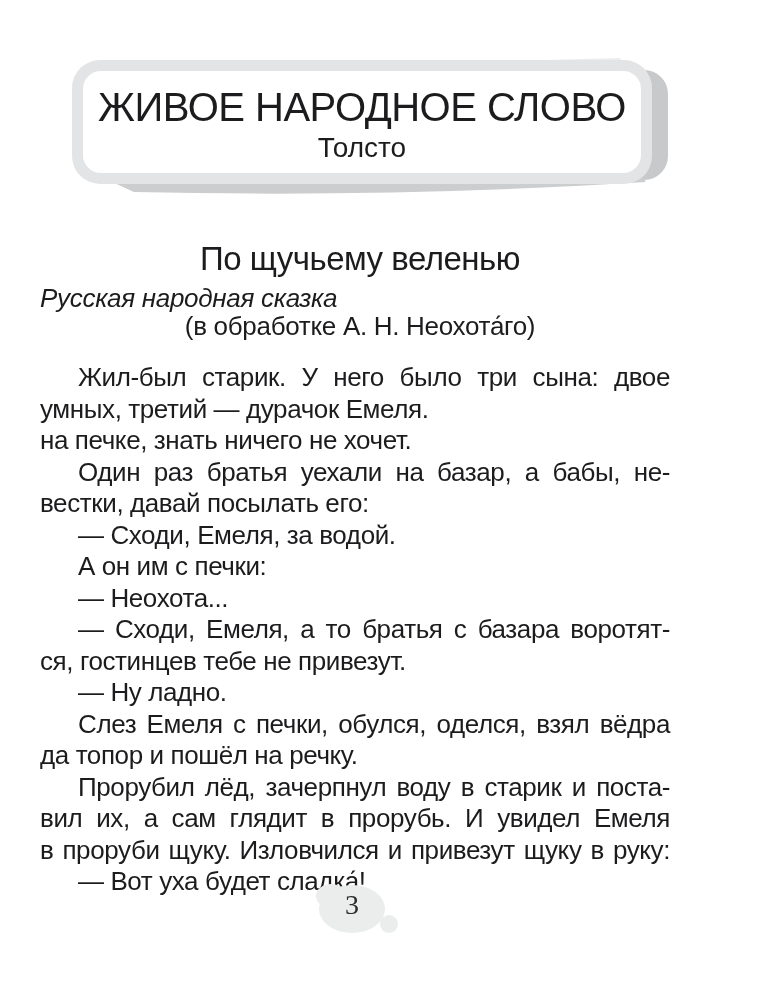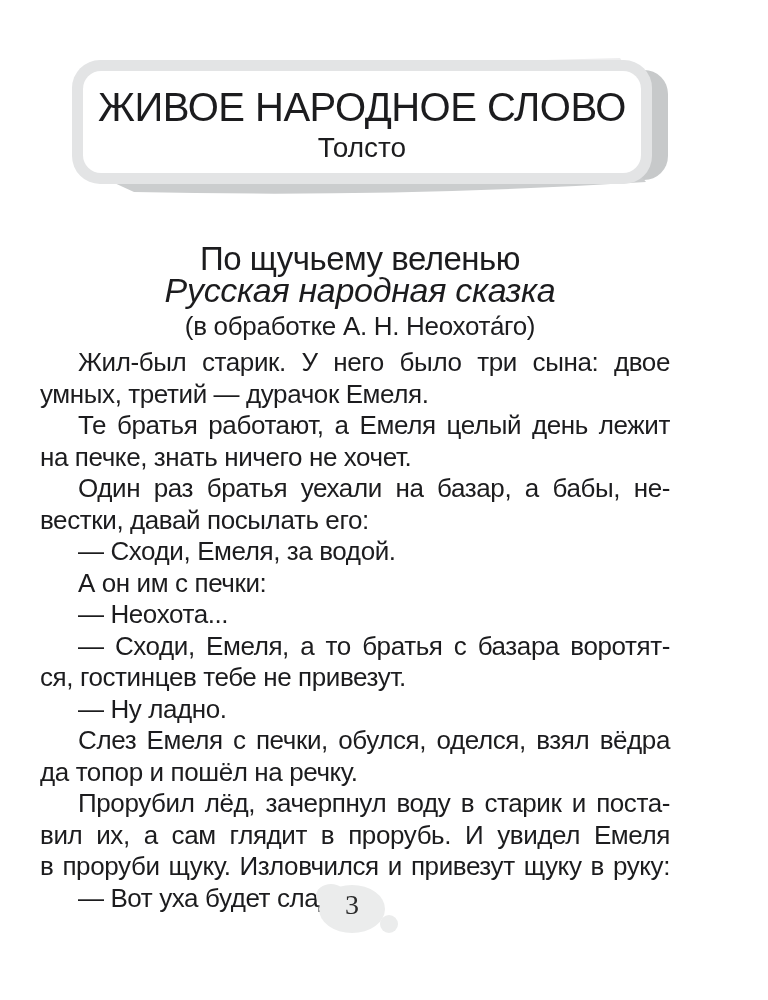--- a/index.html
+++ b/index.html
@@ -16,29 +16,29 @@
     padding-top:6px;box-sizing:border-box;text-align:right;
   }
   .series-title{font-size:40px;line-height:44px;letter-spacing:-0.5px;white-space:nowrap;}
   .series-subtitle{font-size:28px;line-height:33px;margin-top:2px;}
   
   .story-title{
     position:absolute;left:40px;top:240px;width:640px;text-align:center;
     font-size:33px;line-height:38px;letter-spacing:-0.5px;
   }
   .story-subtitle{
-    position:absolute;left:40px;top:276px;width:640px;text-align:center;
-    font-size:34px;line-height:29px;font-style:italic;letter-spacing:-0.3px;
+    position:absolute;left:40px;top:284px;width:640px;
+    font-size:26px;line-height:29px;font-style:italic;letter-spacing:-0.3px;
   }
   .story-adaptation{
     position:absolute;left:40px;top:312px;width:640px;text-align:center;
     font-size:26px;line-height:29px;letter-spacing:-0.3px;
   }
   
-  .story-body{position:absolute;left:40px;top:347px;width:630px;}
+  .story-body{position:absolute;left:40px;top:362px;width:630px;}
   .line{
     font-size:26px;line-height:31.5px;letter-spacing:-0.4px;
     white-space:normal;text-align:left;
   }
   .line.indent{padding-left:38px;}
   .line.just{text-align:justify;text-align-last:justify;}
   
   .cloud{position:absolute;left:310px;top:878px;width:95px;height:60px;}
   .pageno{
     position:absolute;left:312px;top:888px;width:80px;text-align:center;
@@ -69,21 +69,20 @@
     </div>
   </div>
 
   <div class="story-title">По щучьему веленью</div>
   <div class="story-subtitle">Русская народная сказка</div>
   <div class="story-adaptation">(в обработке А. Н. Неохота́го)</div>
 
   <div class="story-body">
       <div class="line indent just">Жил-был старик. У него было три сына: двое</div>
       <div class="line">умных, третий — дурачок Емеля.</div>
-      <div class="line indent just">Те братья работают, а Емеля целый день лежит</div>
       <div class="line">на печке, знать ничего не хочет.</div>
       <div class="line indent just">Один раз братья уехали на базар, а бабы, не-</div>
       <div class="line">вестки, давай посылать его:</div>
       <div class="line indent">— Сходи, Емеля, за водой.</div>
       <div class="line indent">А он им с печки:</div>
       <div class="line indent">— Неохота...</div>
       <div class="line indent just">— Сходи, Емеля, а то братья с базара воротят-</div>
       <div class="line">ся, гостинцев тебе не привезут.</div>
       <div class="line indent">— Ну ладно.</div>
       <div class="line indent just">Слез Емеля с печки, обулся, оделся, взял вёдра</div>

